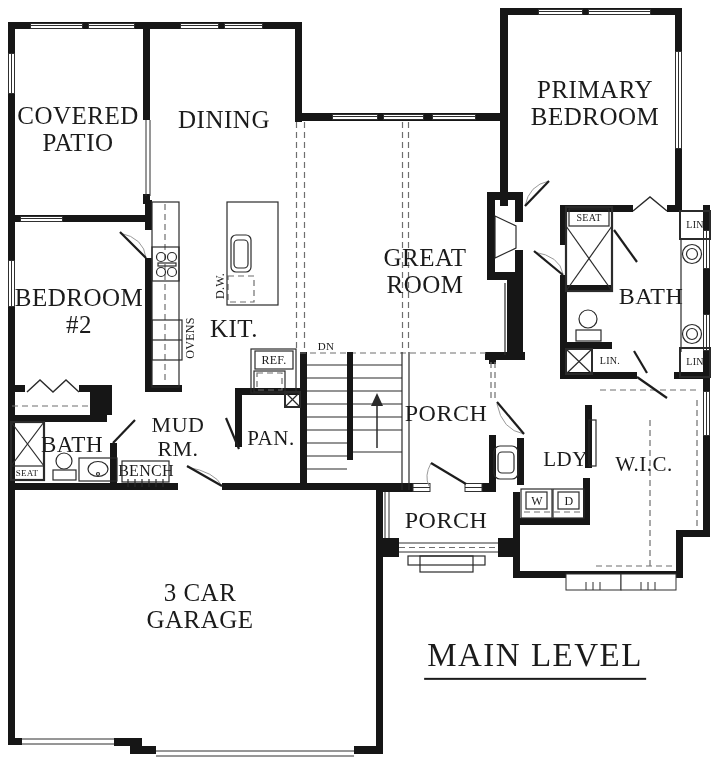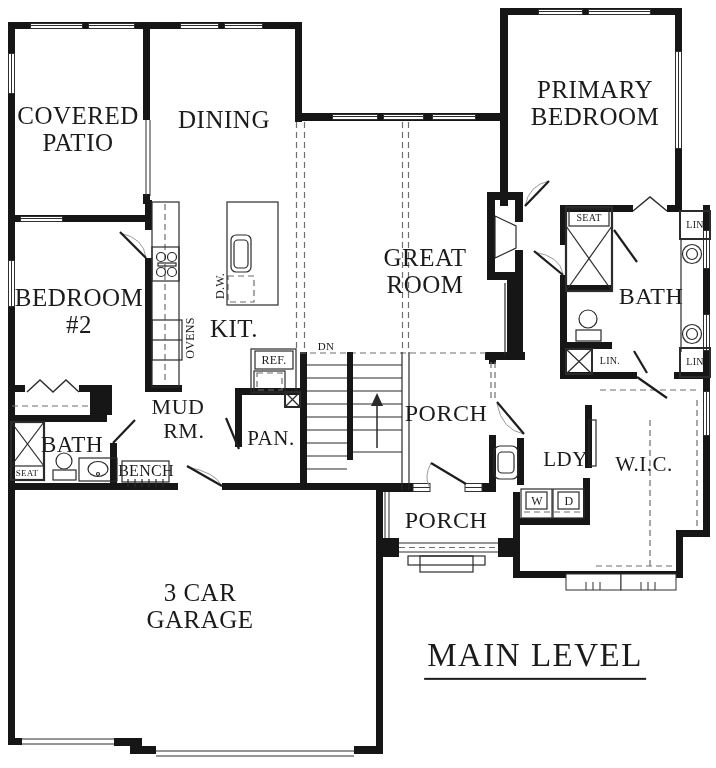--- a/index.html
+++ b/index.html
@@ -13,21 +13,21 @@
   .room-sm{font-size:21px;}
   .fx{font-size:10px;letter-spacing:.3px;}
   
   #lb-covered-patio{left:78px;top:130px;}
   #lb-dining{left:224px;top:120px;}
   #lb-primary{left:595px;top:104px;}
   #lb-great{left:425px;top:237px;margin-top:35px;}
   #lb-bed2{left:79px;top:312px;}
   #lb-kit{left:234px;top:329px;}
   #lb-bath-left{left:72px;top:445px;}
-  #lb-mud{left:178px;top:419px;font-size:22px;text-align:right;}
+  #lb-mud{left:178px;top:437px;font-size:22px;}
   #lb-pan{left:271px;top:438px;}
   #lb-entry{left:446px;top:414px;font-size:24px;}
   #lb-bath-primary{left:651px;top:297px;font-size:24px;}
   #lb-ldy{left:549px;top:459px;padding-left:36px;}
   #lb-wic{left:644px;top:464px;}
   #lb-porch{left:446px;top:521px;font-size:24px;}
   #lb-garage{left:200px;top:607px;}
   #lb-title{left:535px;top:659px;font-size:33px;letter-spacing:1.5px;
             border-bottom:2px solid #1b1b1b;padding:0 3px 5px 3px;white-space:nowrap;text-align:right;}
   

